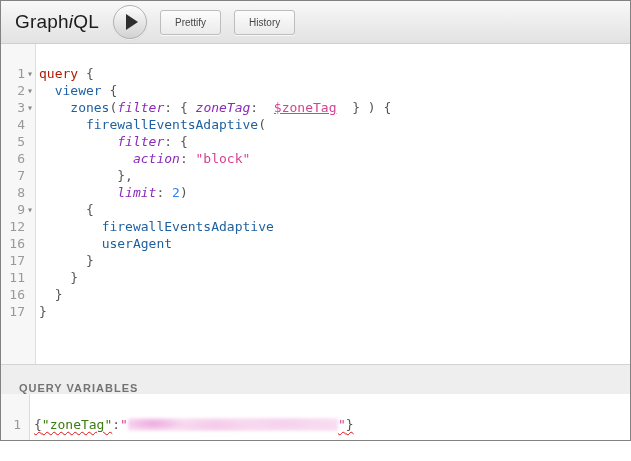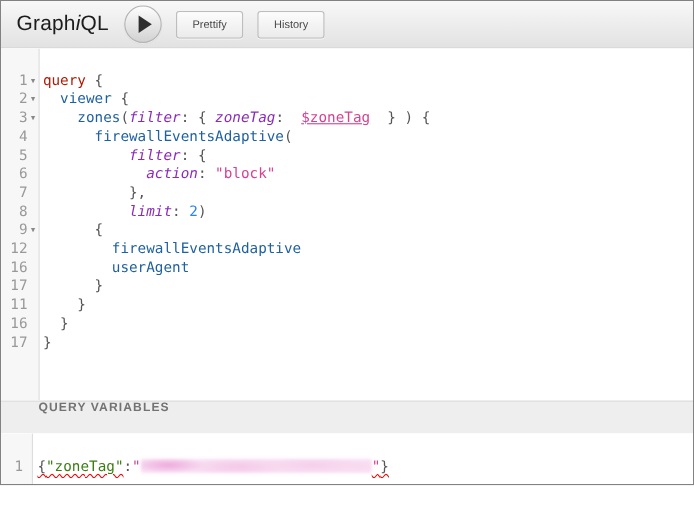--- a/index.html
+++ b/index.html
@@ -61,21 +61,21 @@
       background-image:
         radial-gradient(ellipse 34px 7px at 12% 45%, #eda9dd 0%, rgba(243,198,233,.9) 60%, rgba(249,224,242,.45) 100%),
         radial-gradient(ellipse 46px 8px at 42% 55%, #f0b4e1 0%, rgba(245,206,235,.85) 65%, rgba(251,231,246,.4) 100%),
         radial-gradient(ellipse 52px 8px at 74% 45%, #ecA6dc 0%, rgba(243,199,233,.85) 65%, rgba(251,229,245,.4) 100%),
         radial-gradient(ellipse 30px 7px at 95% 55%, #efb2e0 0%, rgba(246,210,237,.8) 70%, rgba(252,235,248,.35) 100%),
         linear-gradient(#f7dcf0,#f3cfe9);
       filter:blur(1.5px);}
 
   
   .vars-header{flex:none;height:29px;background:#eee;border-top:1px solid #d4d4d4;
-               display:flex;align-items:flex-start;padding-left:34px;cursor:pointer;}
+               display:flex;align-items:flex-end;padding-left:18px;cursor:pointer;}
   .vars-title{font-size:11px;font-weight:bold;color:#737373;letter-spacing:1px;}
 </style>
 </head>
 <body>
 
 <div class="app">
 
   <div class="toolbar">
     <div class="logo"><span>Graph</span><em>i</em><span>QL</span></div>
     <button class="execute">

